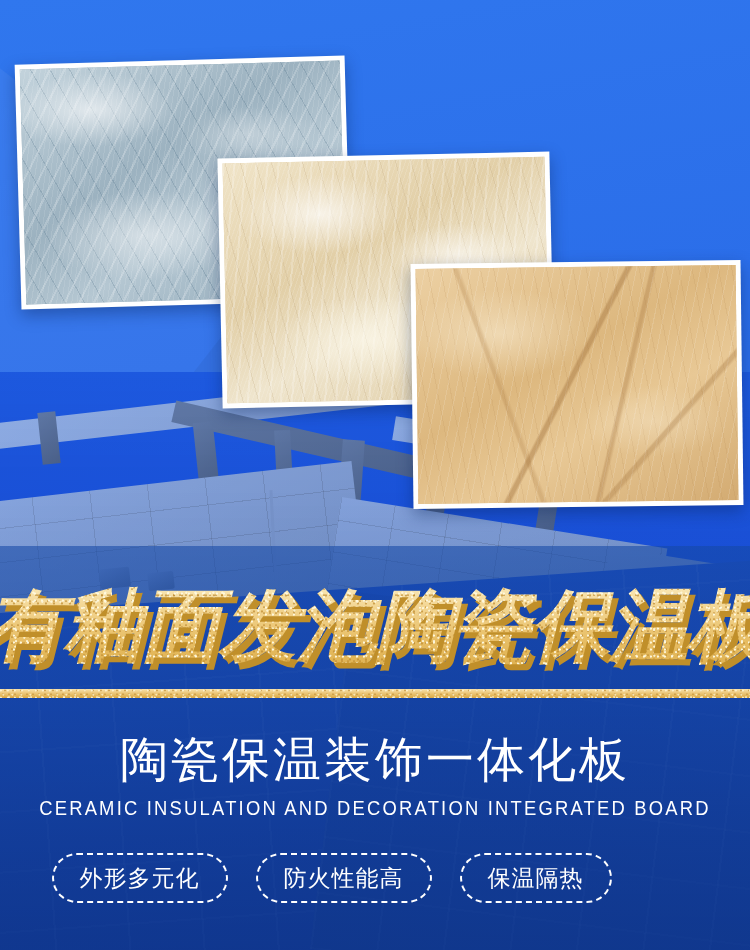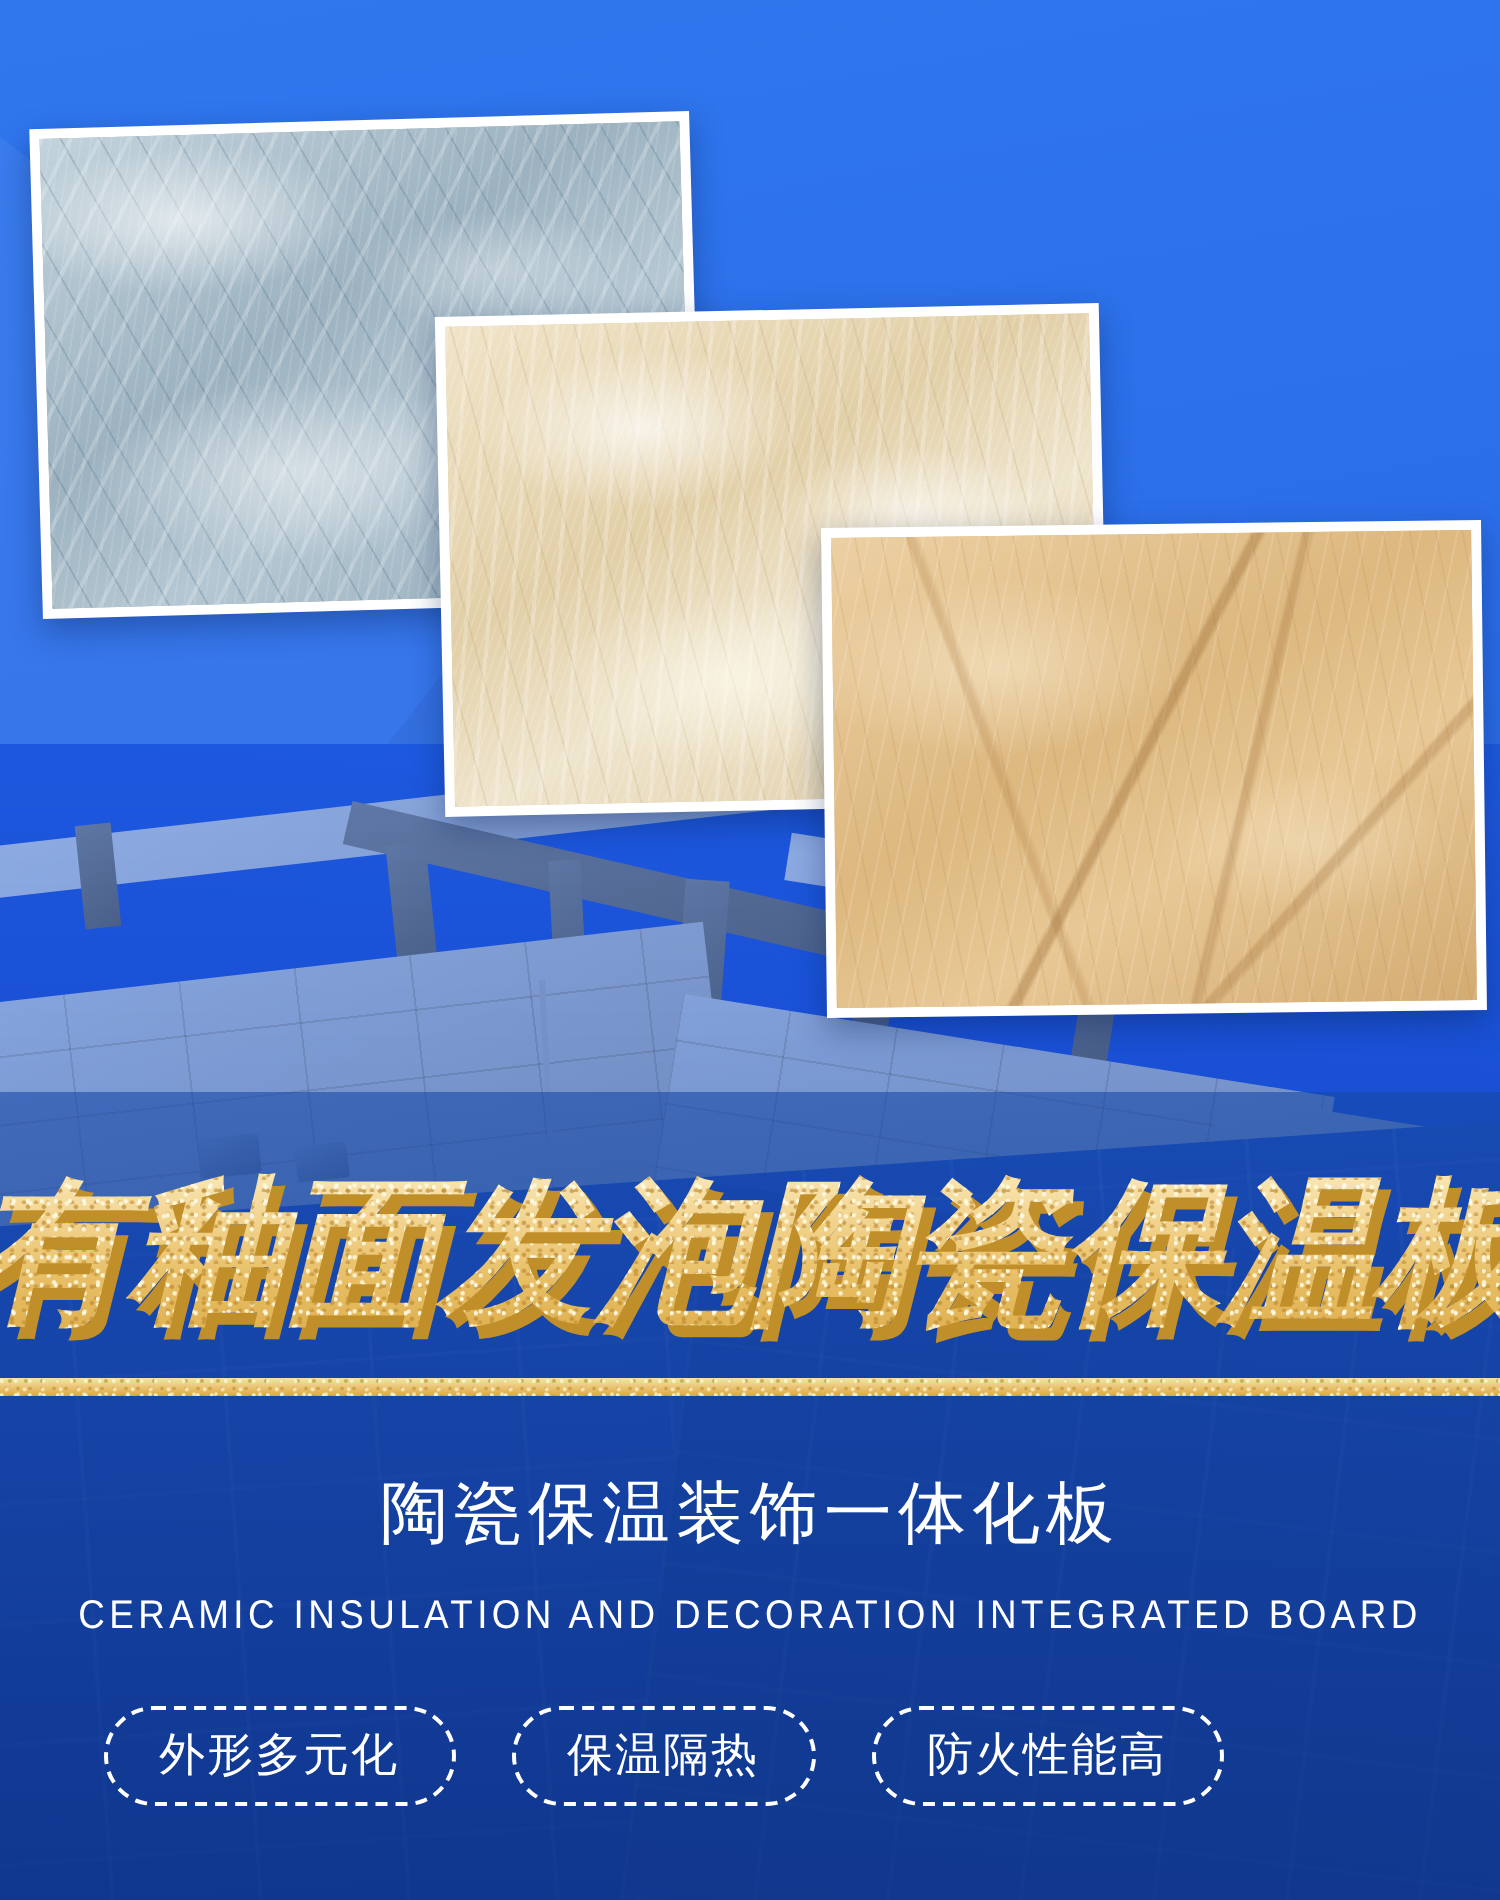--- a/index.html
+++ b/index.html
@@ -289,22 +289,22 @@
 
   
   .sub-block {
     position: absolute;
     left: 0; top: 735px;
     width: 750px;
     text-align: center;
     z-index: 20;
   }
   .sub-cn {
-    font-family: Liberation Mono, monospace;
-    font-size: 34px;
+    font-family: Liberation Sans, sans-serif;
+    font-size: 48px;
     line-height: 50px;
     color: #ffffff;
     letter-spacing: 3px;
     font-weight: 400;
   }
   .sub-en {
     margin-top: 11px;
     font-family: "Liberation Sans", "DejaVu Sans", sans-serif;
     font-size: 20px;
     line-height: 24px;
@@ -396,17 +396,17 @@
 
   <div class="divider gold-tex"></div>
 
   <div class="sub-block">
     <div class="sub-cn">陶瓷保温装饰一体化板</div>
     <div class="sub-en">CERAMIC INSULATION AND DECORATION INTEGRATED BOARD</div>
   </div>
 
   <div class="badges">
     <div class="badge">外形多元化</div>
+    <div class="badge">防火性能高</div>
     <div class="badge">保温隔热</div>
-    <div class="badge">防火性能高</div>
   </div>
 
 </div>
 
 </body></html>

